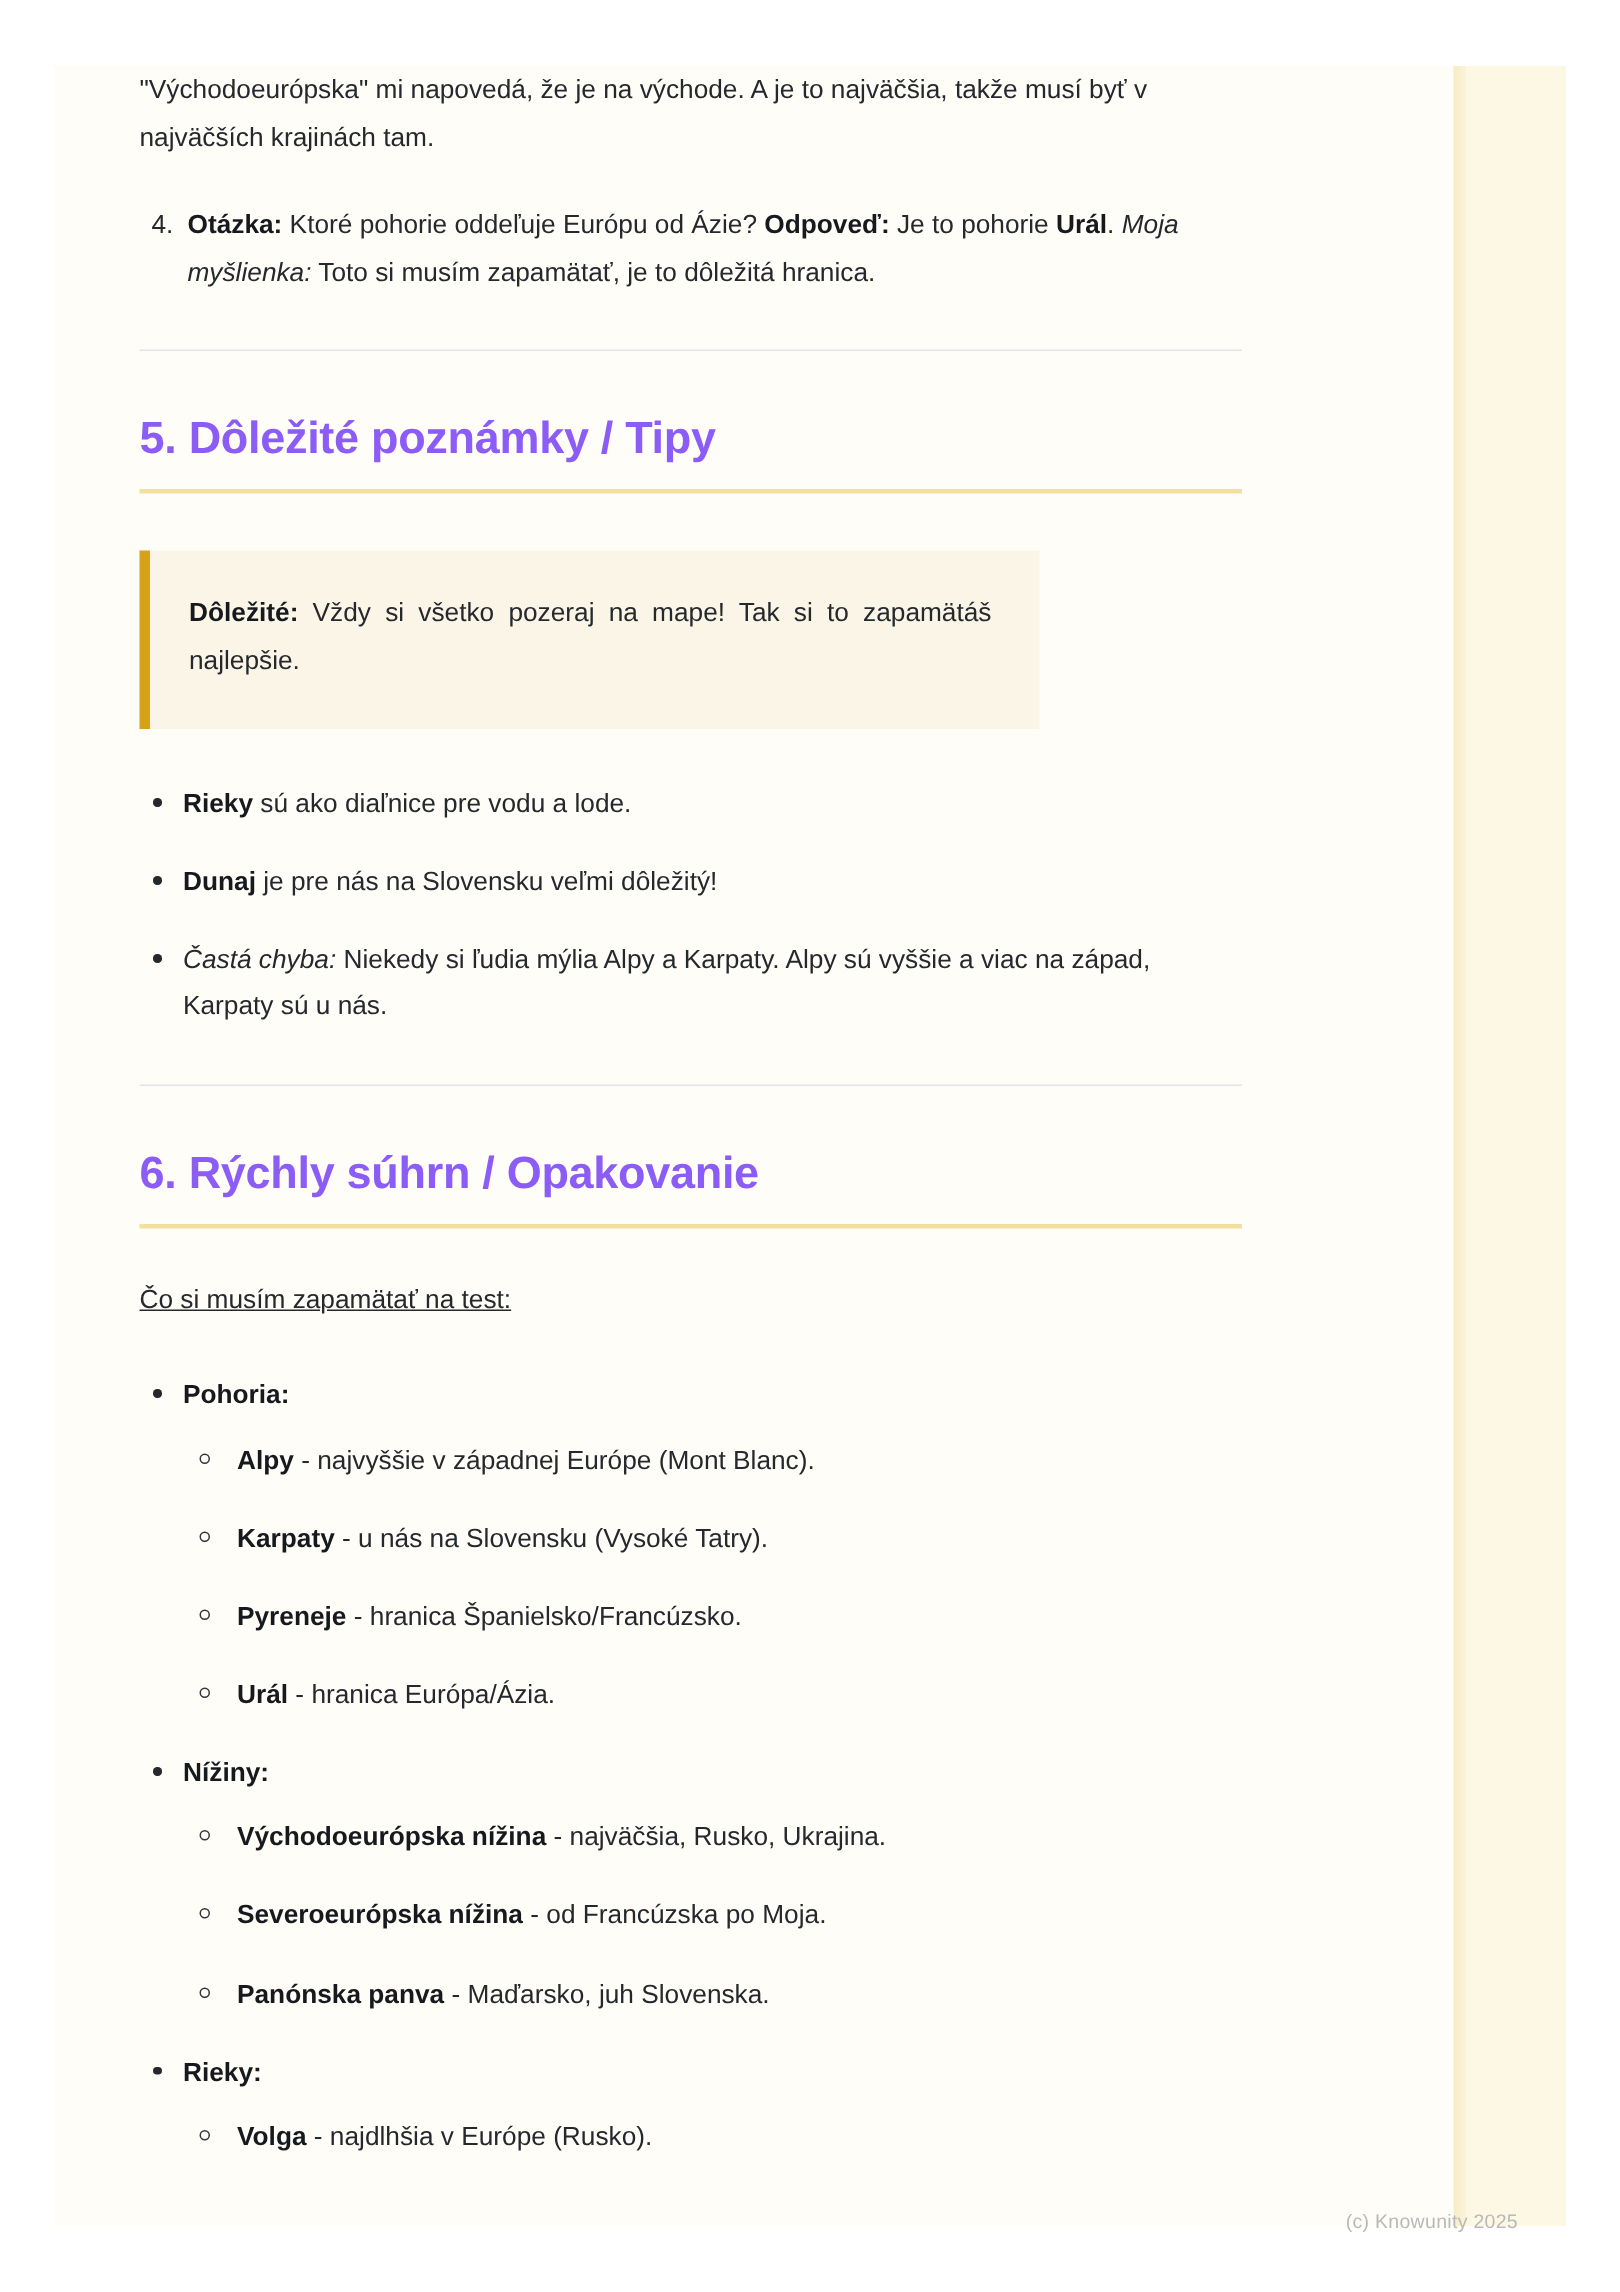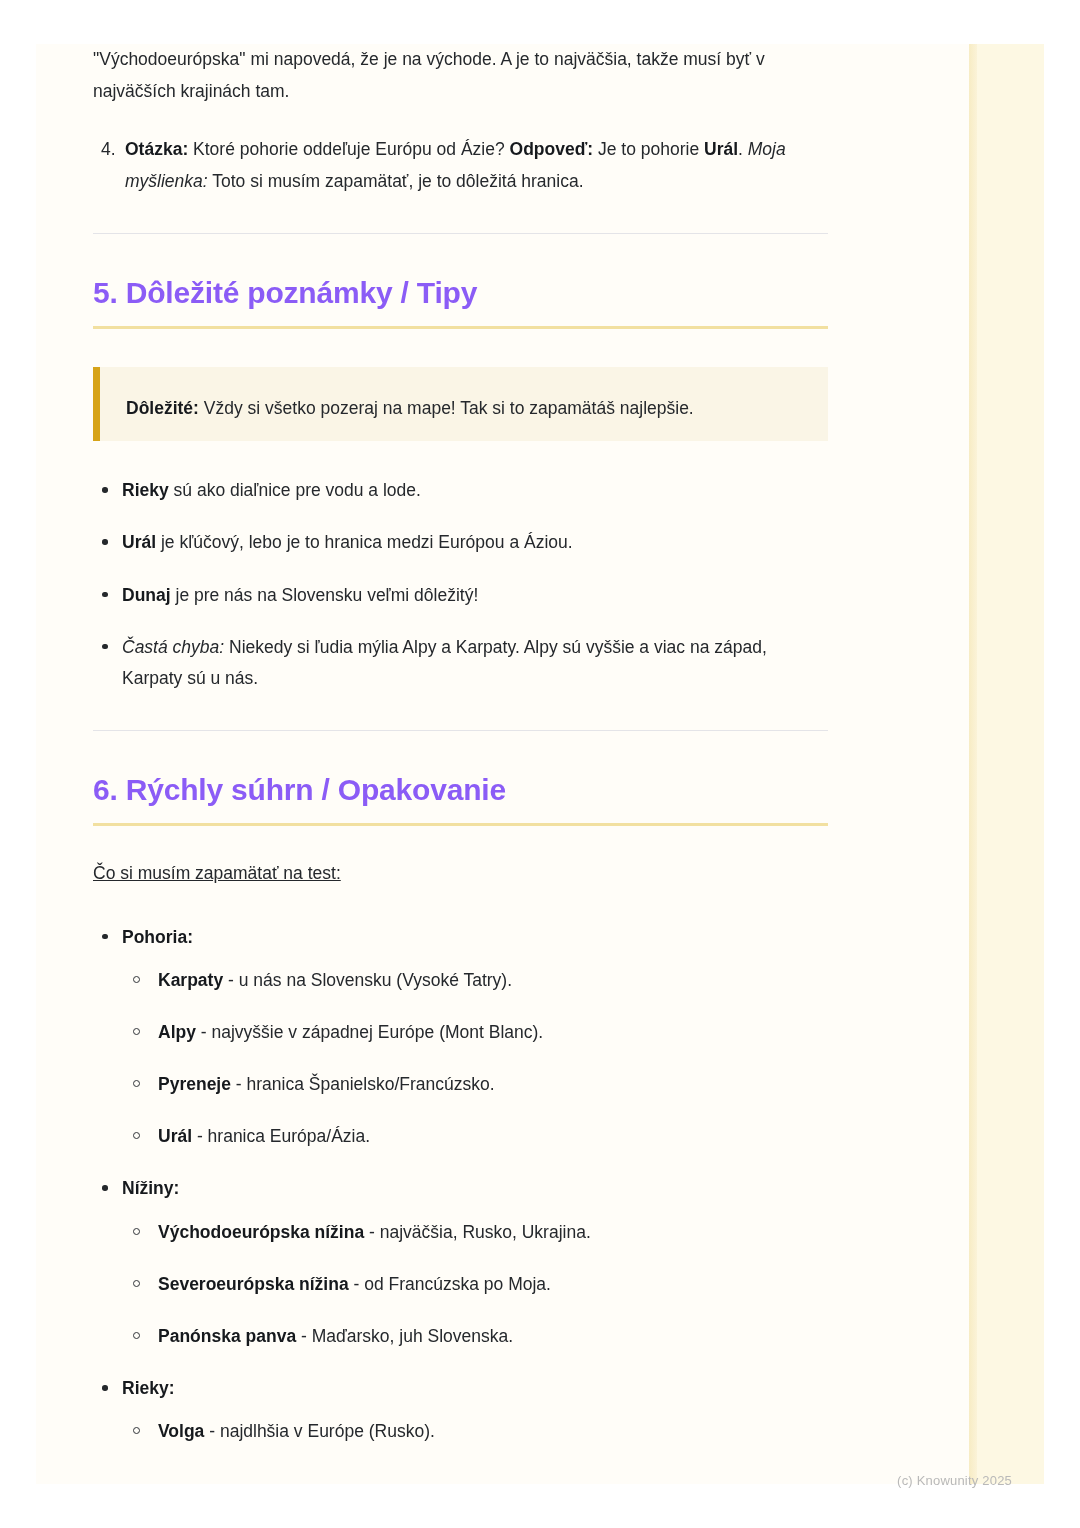--- a/index.html
+++ b/index.html
@@ -106,23 +106,23 @@
     border: none;
     border-top: 3px solid #f2e0a0;
     margin: 0;
     width: 735px;
   }
 
   
   .callout {
     background: #faf5e6;
     border-left: 7px solid #d6a318;
-    padding: 26px 32px 16px 26px;
+    padding: 26px 32px 29px 26px;
     box-sizing: border-box;
-    width: 735px;
+    width: 600px;
   }
   .callout p {
     margin: 0;
     font-size: 17.5px;
     line-height: 1.82;
     color: #25282c;
     text-align: justify;
   }
 
   
@@ -221,47 +221,44 @@
 
   <div class="callout" style="margin-top:38px;">
     <p><b>Dôležité:</b><span> Vždy si všetko pozeraj na mape! Tak si to zapamätáš najlepšie.</span></p>
   </div>
 
   <ul class="bullets" style="margin-top:34px;">
     <li>
       <span class="dot"></span><b>Rieky</b><span> sú ako diaľnice pre vodu a lode.</span>
     </li>
     <li>
-      <span class="dot"></span><b>Urál</b><span> je kľúčový, lebo je to hranica medzi Európou a Áziou.</span>
-    </li>
-    <li>
       <span class="dot"></span><b>Dunaj</b><span> je pre nás na Slovensku veľmi dôležitý!</span>
     </li>
     <li>
       <span class="dot"></span><i>Častá chyba:</i><span> Niekedy si ľudia mýlia Alpy a Karpaty. Alpy sú vyššie a viac na západ, Karpaty sú u nás.</span>
     </li>
   </ul>
 
   <hr class="rule">
 
   <h2 class="section-title" style="margin-top:42px;">6. Rýchly súhrn / Opakovanie</h2>
   <hr class="title-underline">
 
   <p class="lead-text" style="margin-top:32px;">Čo si musím zapamätať na test:</p>
 
   <ul class="bullets" style="margin-top:32px;">
 
     <li class="group-block">
       <span class="dot"></span><b>Pohoria:</b>
       <ul class="subbullets">
         <li>
+          <span class="circ"></span><b>Alpy</b><span> - najvyššie v západnej Európe (Mont Blanc).</span>
+        </li>
+        <li>
           <span class="circ"></span><b>Karpaty</b><span> - u nás na Slovensku (Vysoké Tatry).</span>
-        </li>
-        <li>
-          <span class="circ"></span><b>Alpy</b><span> - najvyššie v západnej Európe (Mont Blanc).</span>
         </li>
         <li>
           <span class="circ"></span><b>Pyreneje</b><span> - hranica Španielsko/Francúzsko.</span>
         </li>
         <li>
           <span class="circ"></span><b>Urál</b><span> - hranica Európa/Ázia.</span>
         </li>
       </ul>
     </li>
 

